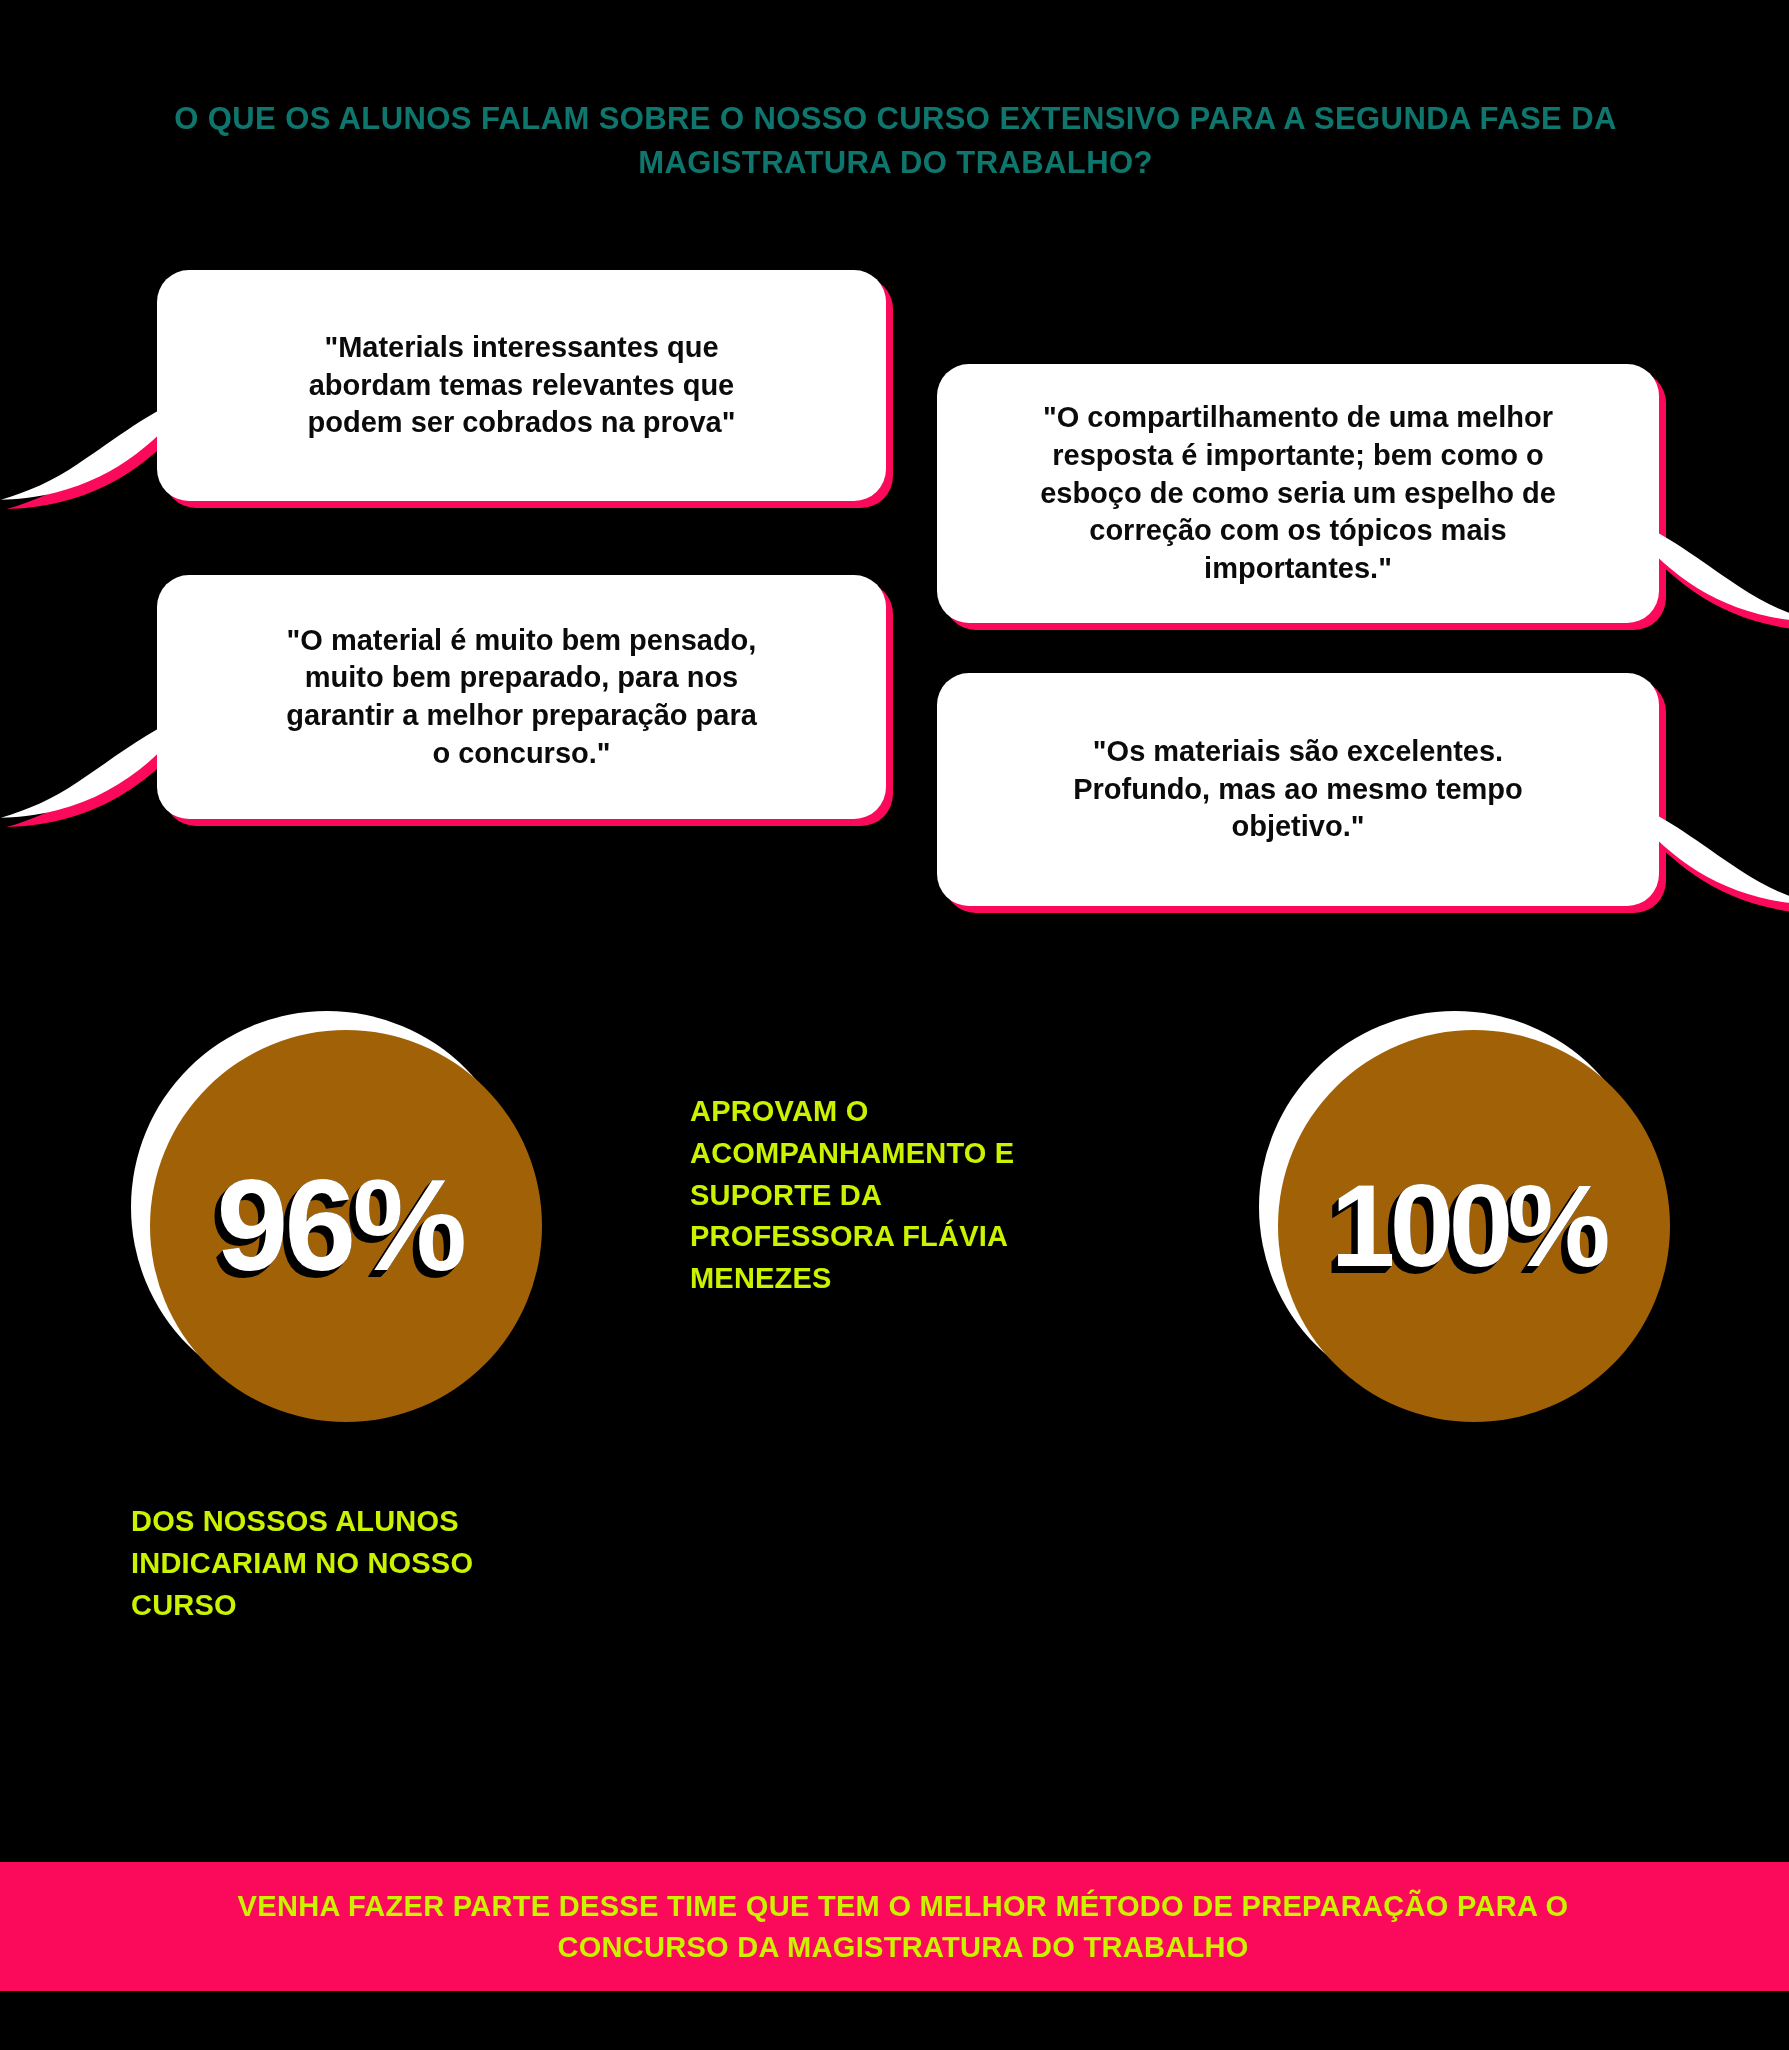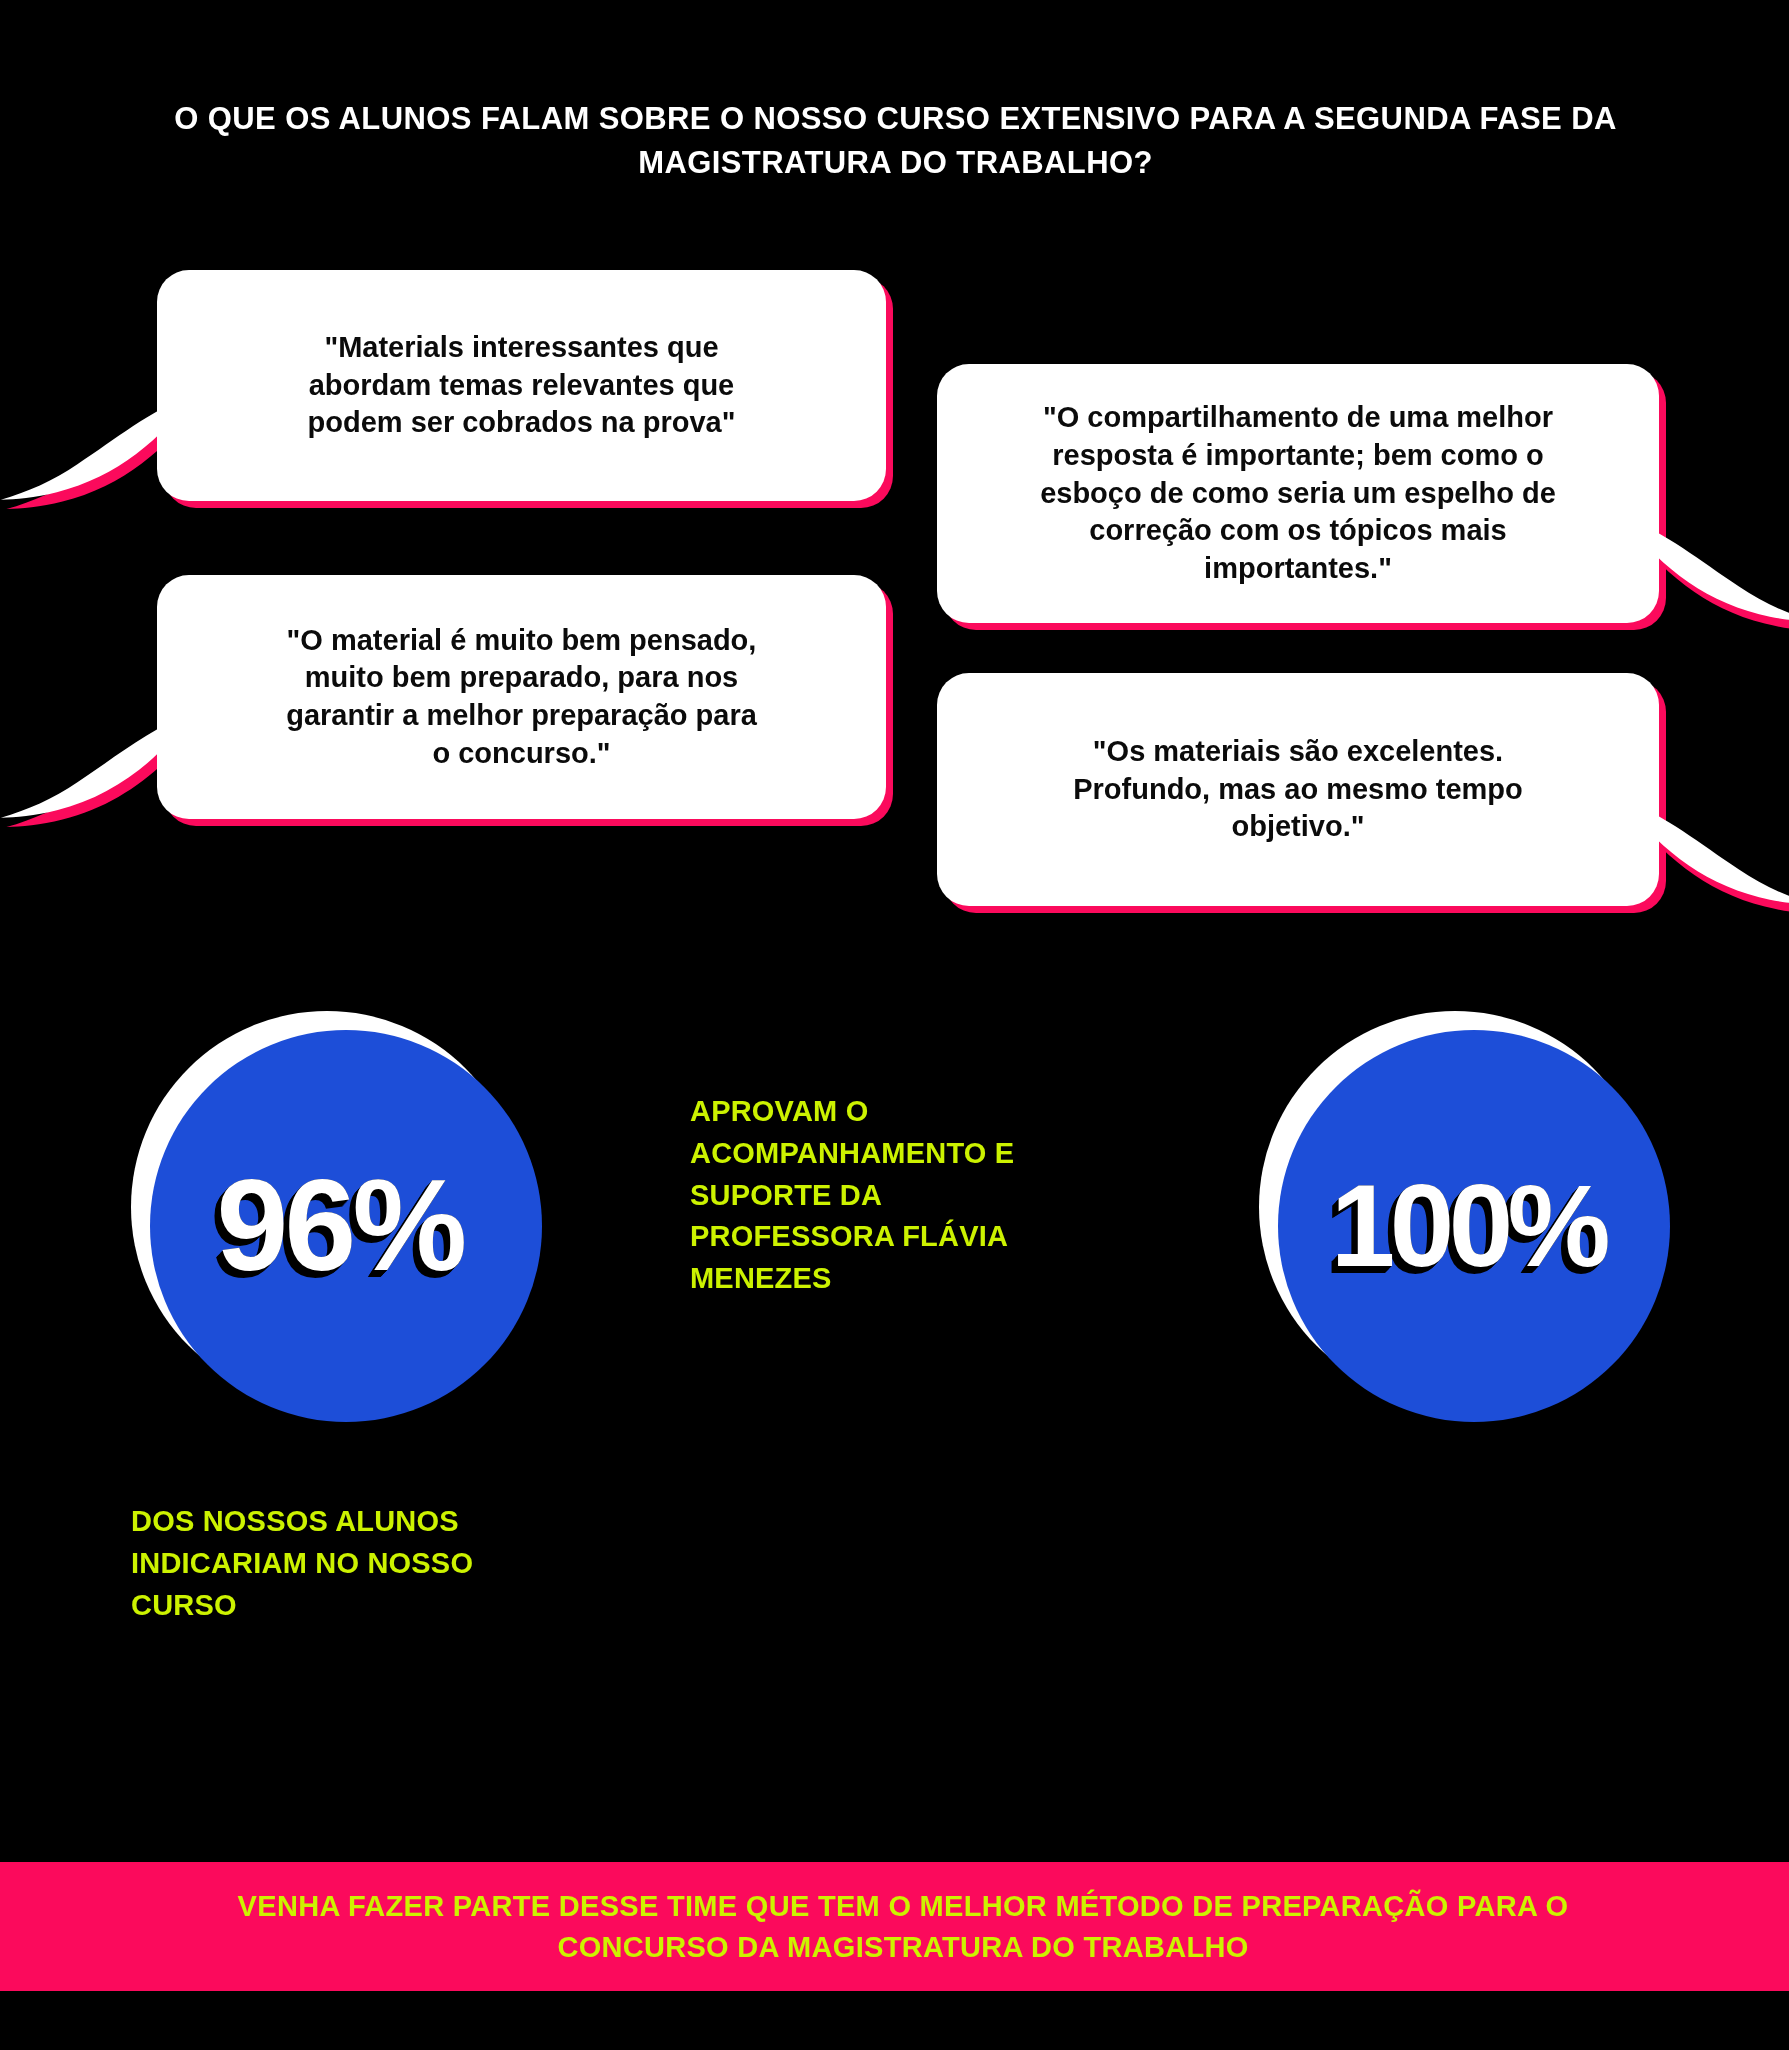--- a/index.html
+++ b/index.html
@@ -16,21 +16,21 @@
     background: #000000;
   }
 
   
   .title {
     position: absolute;
     left: 103px;
     top: 97px;
     width: 1585px;
     text-align: center;
-    color: #ffffff;
+    color: #0f766e;
     font-family: "Liberation Sans", sans-serif;
     font-weight: bold;
     font-size: 31px;
     line-height: 1.42;
     letter-spacing: 0.4px;
     text-transform: uppercase;
   }
 
   
   .bubble {
@@ -116,21 +116,21 @@
     border-radius: 50%;
     background: #FFFFFF;
   }
   .circle-fill {
     position: absolute;
     left: 18.6px;
     top: 18.6px;
     width: 392px;
     height: 392px;
     border-radius: 50%;
-    background: #1d4ed8;
+    background: #a16207;
     display: flex;
     align-items: center;
     justify-content: center;
   }
   .pct {
     color: #FFFFFF;
     font-family: "Liberation Sans", sans-serif;
     font-weight: bold;
     font-size: 129px;
     line-height: 1;

